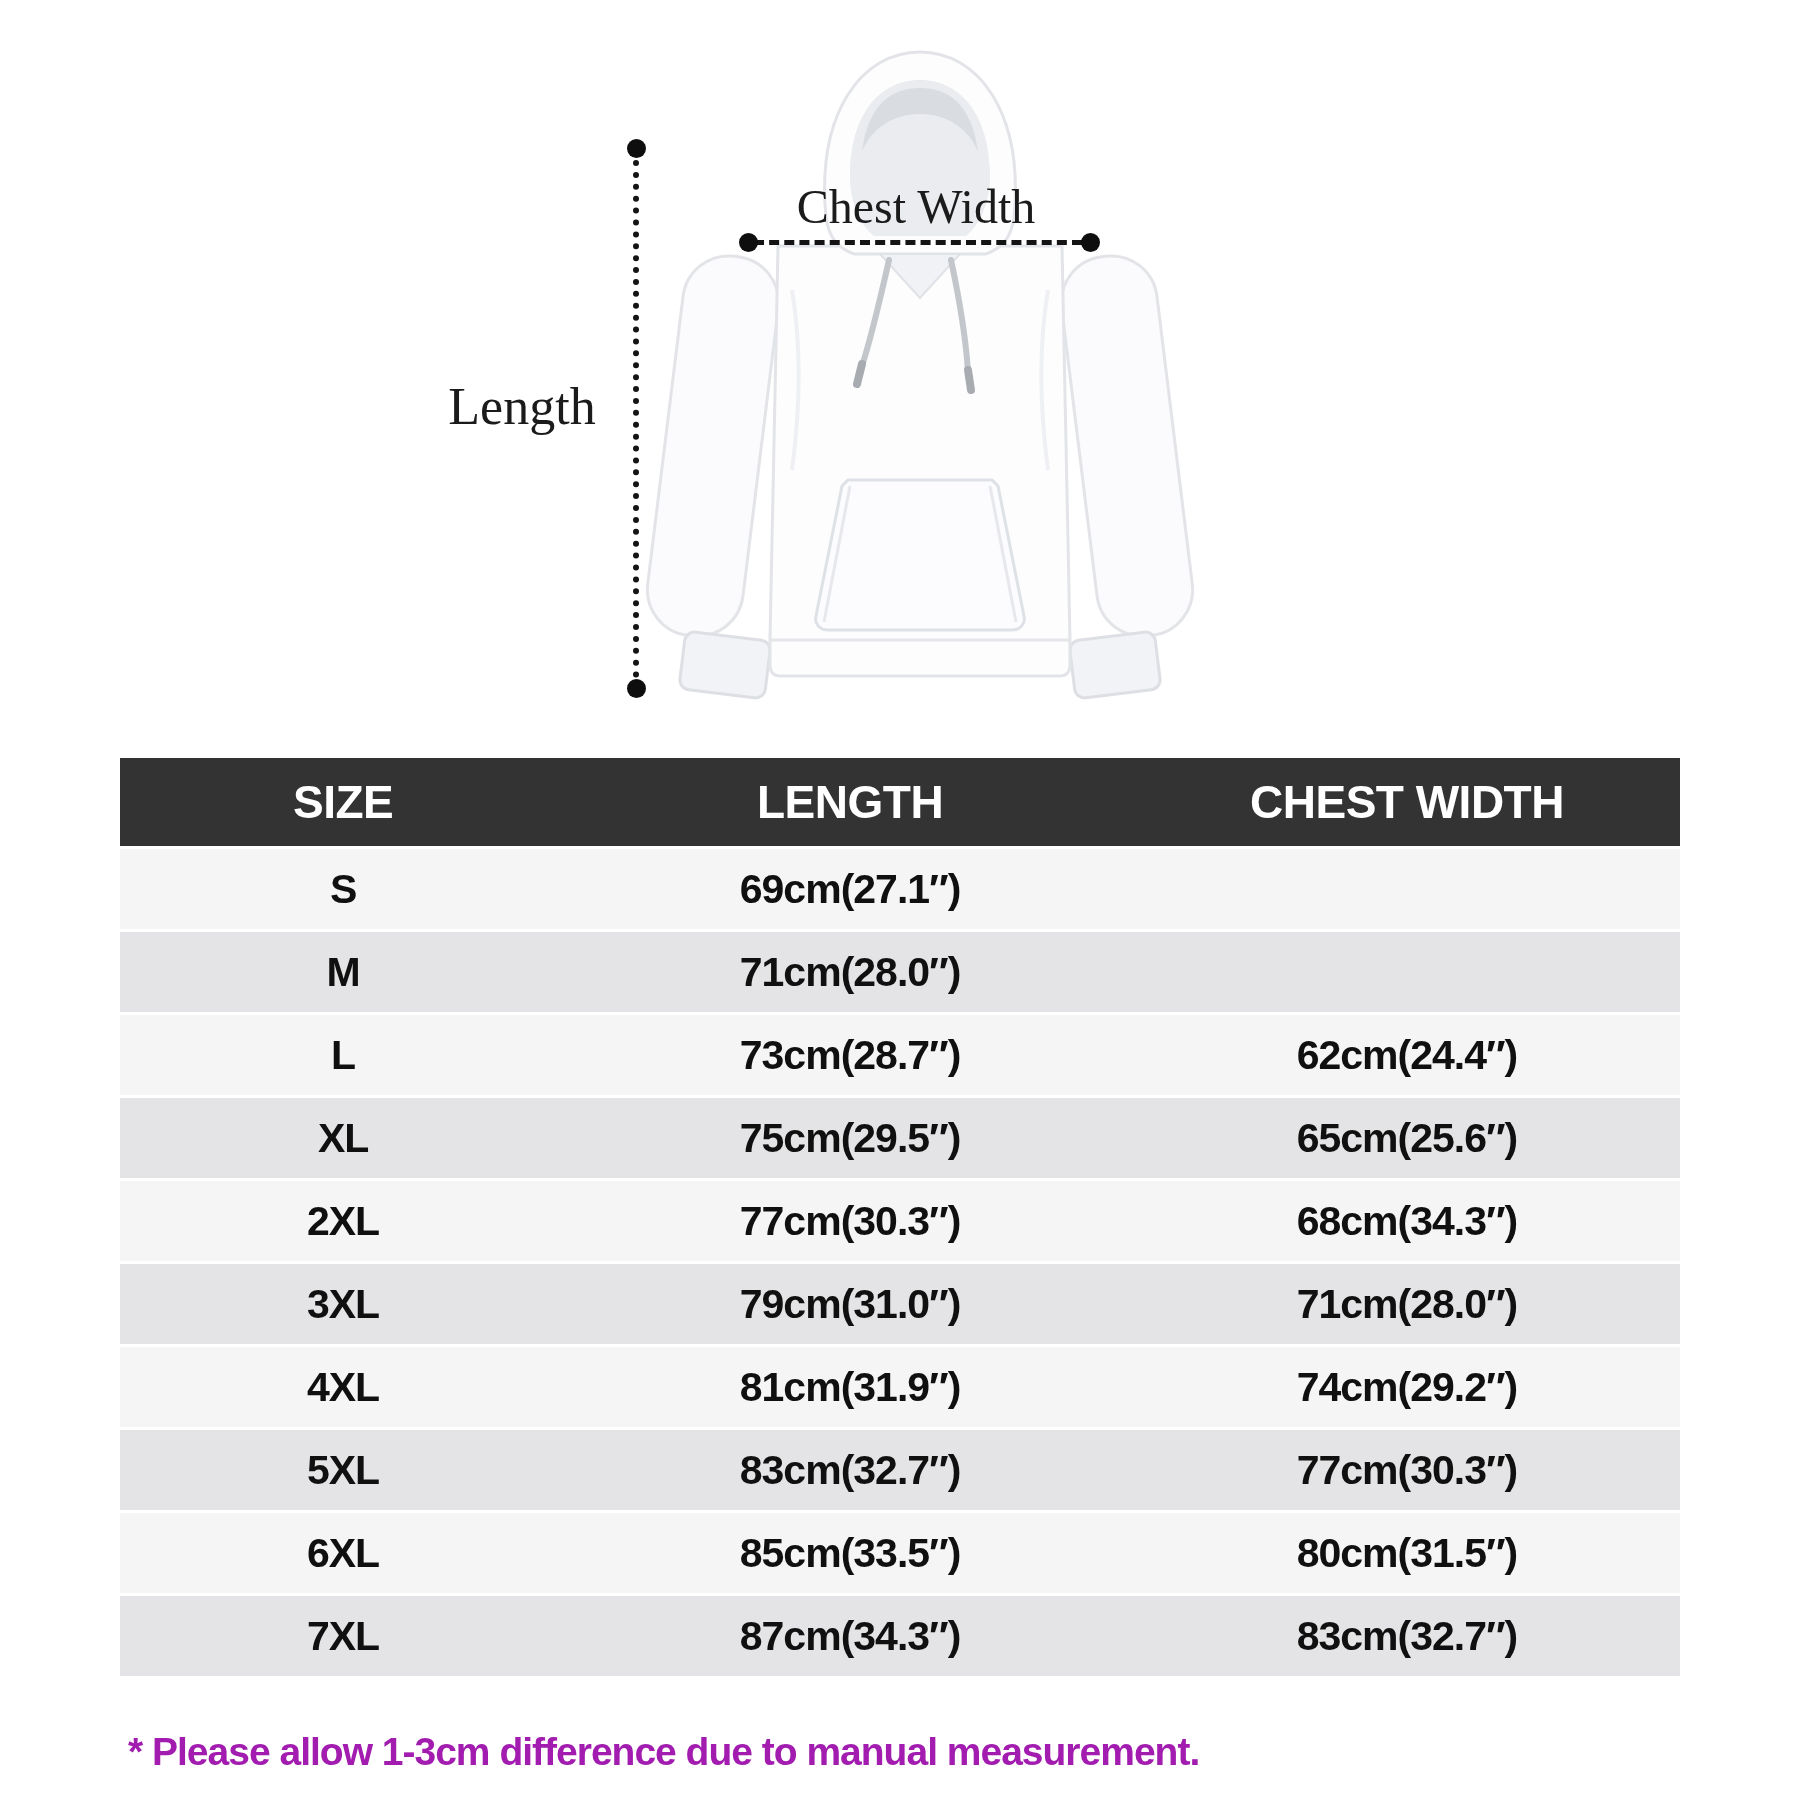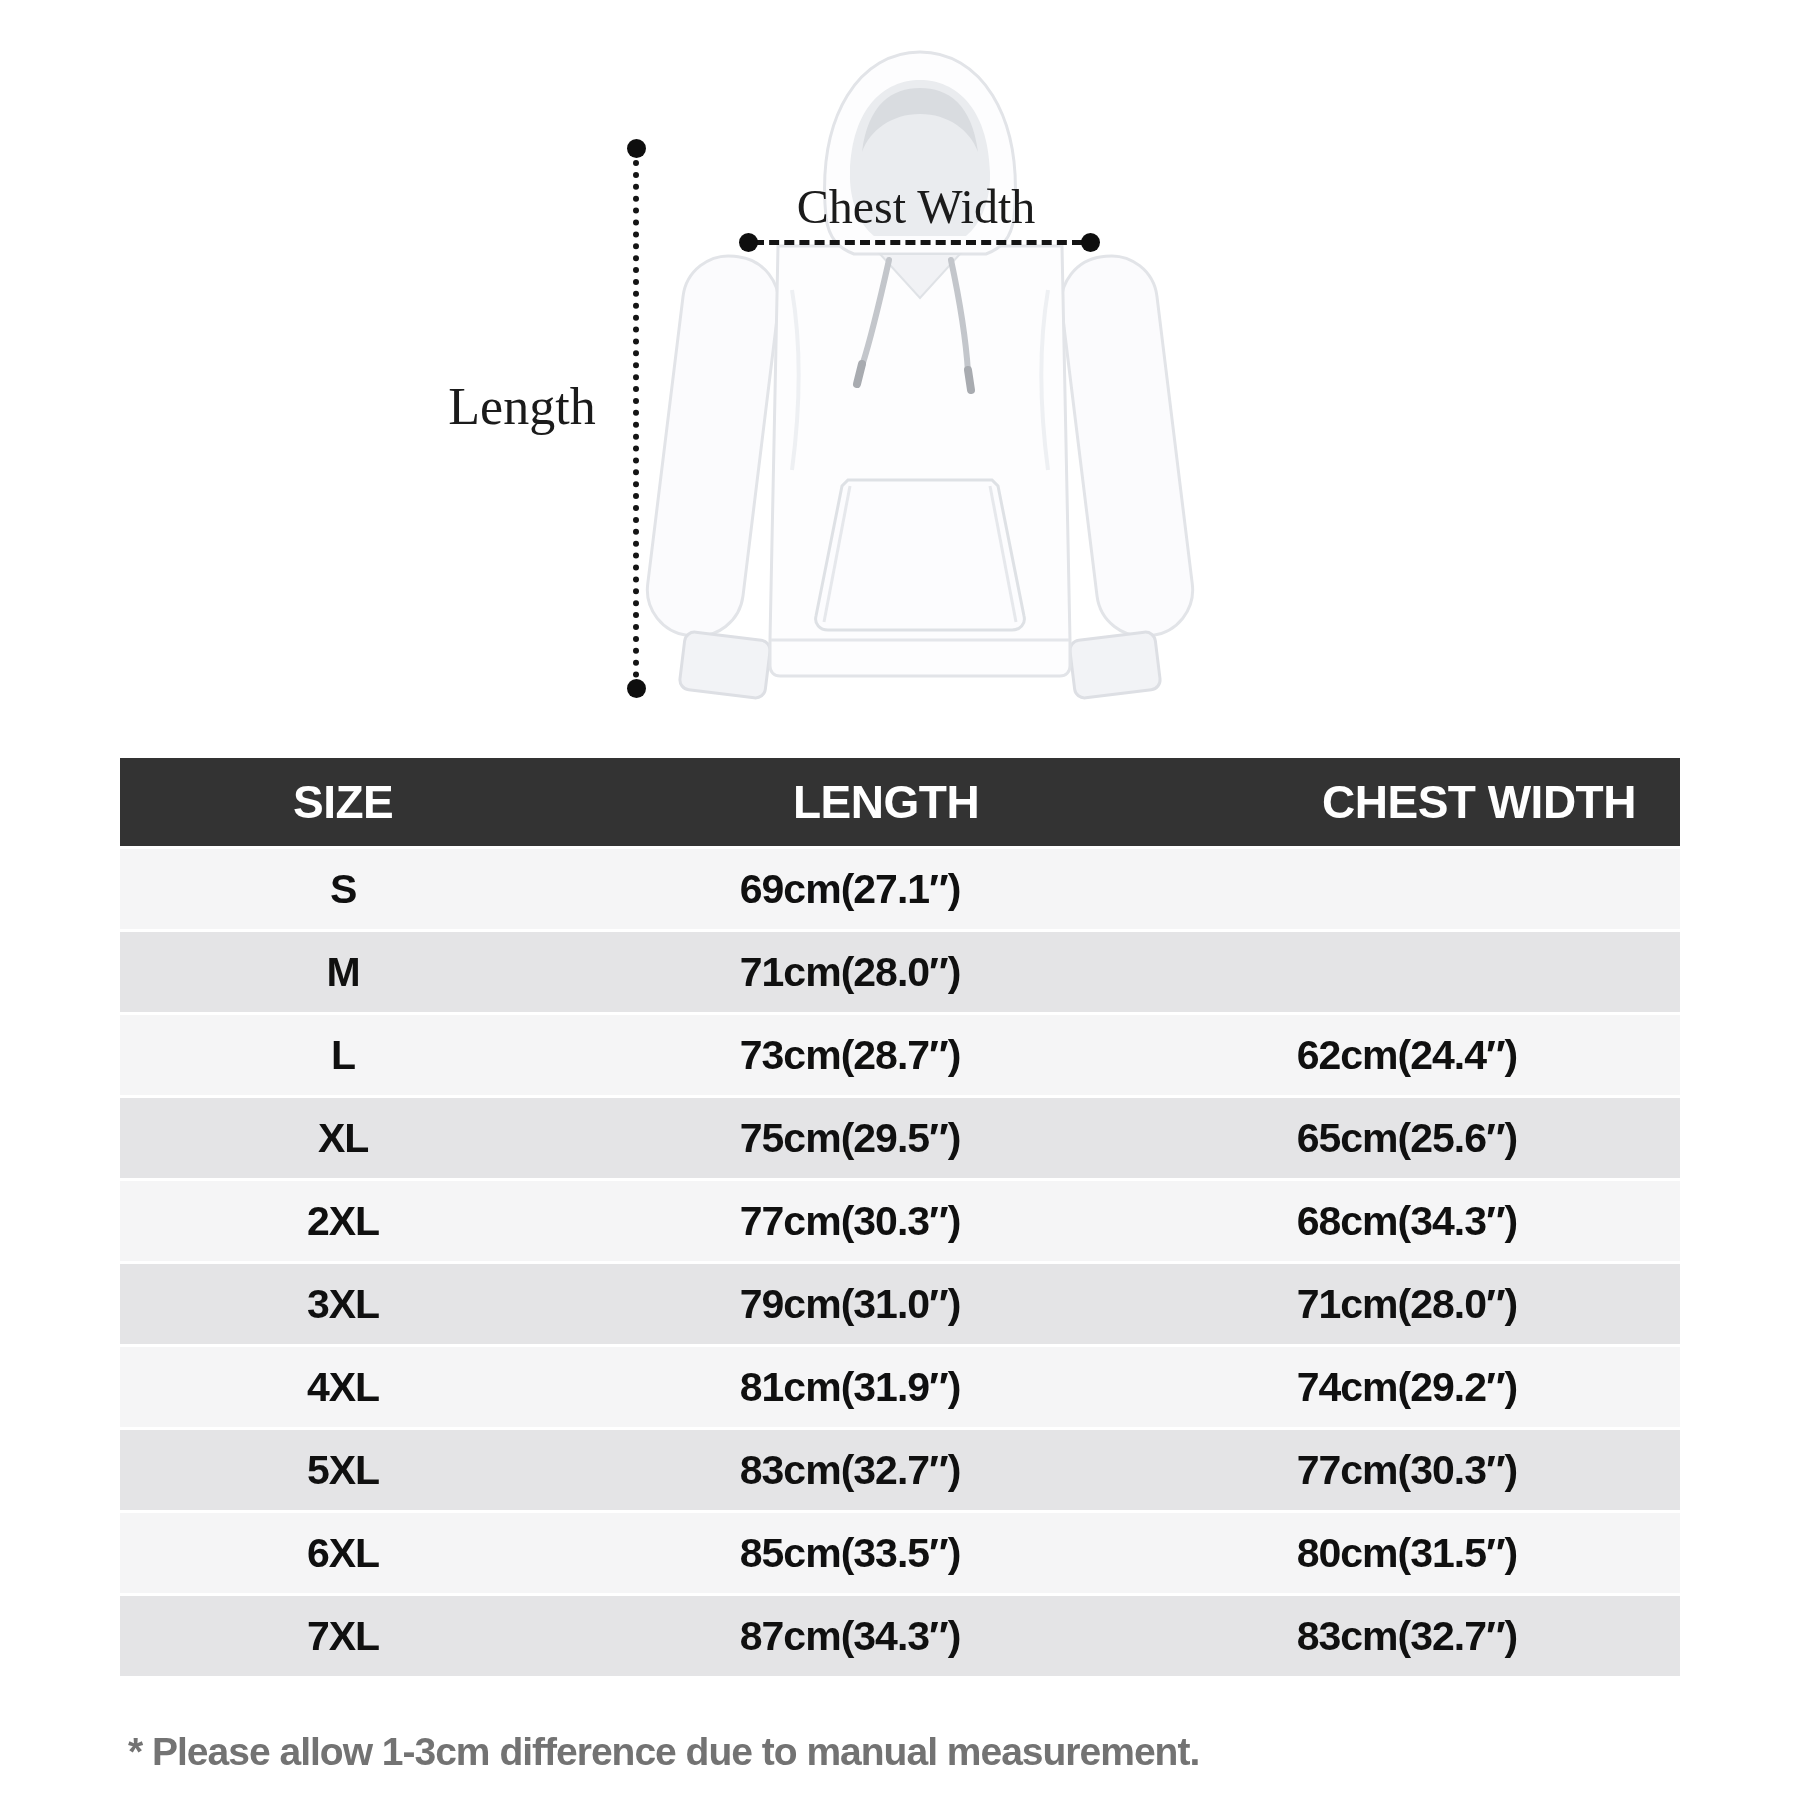--- a/index.html
+++ b/index.html
@@ -35,37 +35,37 @@
   }
   .length-label { left: 522px; top: 406px; font-size: 52px; }
   .chest-label { left: 916px; top: 206px; font-size: 48px; }
 
   
   .size-table { position: absolute; left: 120px; top: 758px; width: 1560px; }
   .thead, .trow {
     display: grid; grid-template-columns: 28.6% 36.4% 35%;
     align-items: center;
   }
-  .thead { height: 88px; background: #333333; gap: 36px; }
+  .thead { height: 88px; background: #333333; }
   .thead .hcell {
     color: #ffffff; font-weight: bold; font-size: 46px;
     letter-spacing: -0.5px; text-align: center;
   }
   .trow { height: 83px; border-top: 3px solid #ffffff; }
   .trow:nth-child(odd) { background: #f5f5f6; }
   .trow:nth-child(even) { background: #e4e4e6; }
   .trow .cell {
     font-weight: bold; font-size: 41px; letter-spacing: -1px;
     text-align: center; color: #101010;
   }
 
   
   .footnote {
     position: absolute; left: 128px; top: 1730px;
-    font-weight: bold; font-size: 39px; letter-spacing: -1px; color: #737373;
+    font-weight: bold; font-size: 39px; letter-spacing: -1px; color: #a21caf;
     white-space: nowrap;
   }
 </style>
 </head>
 <body>
 
 <div class="stage">
 
   <div class="illustration">
 

